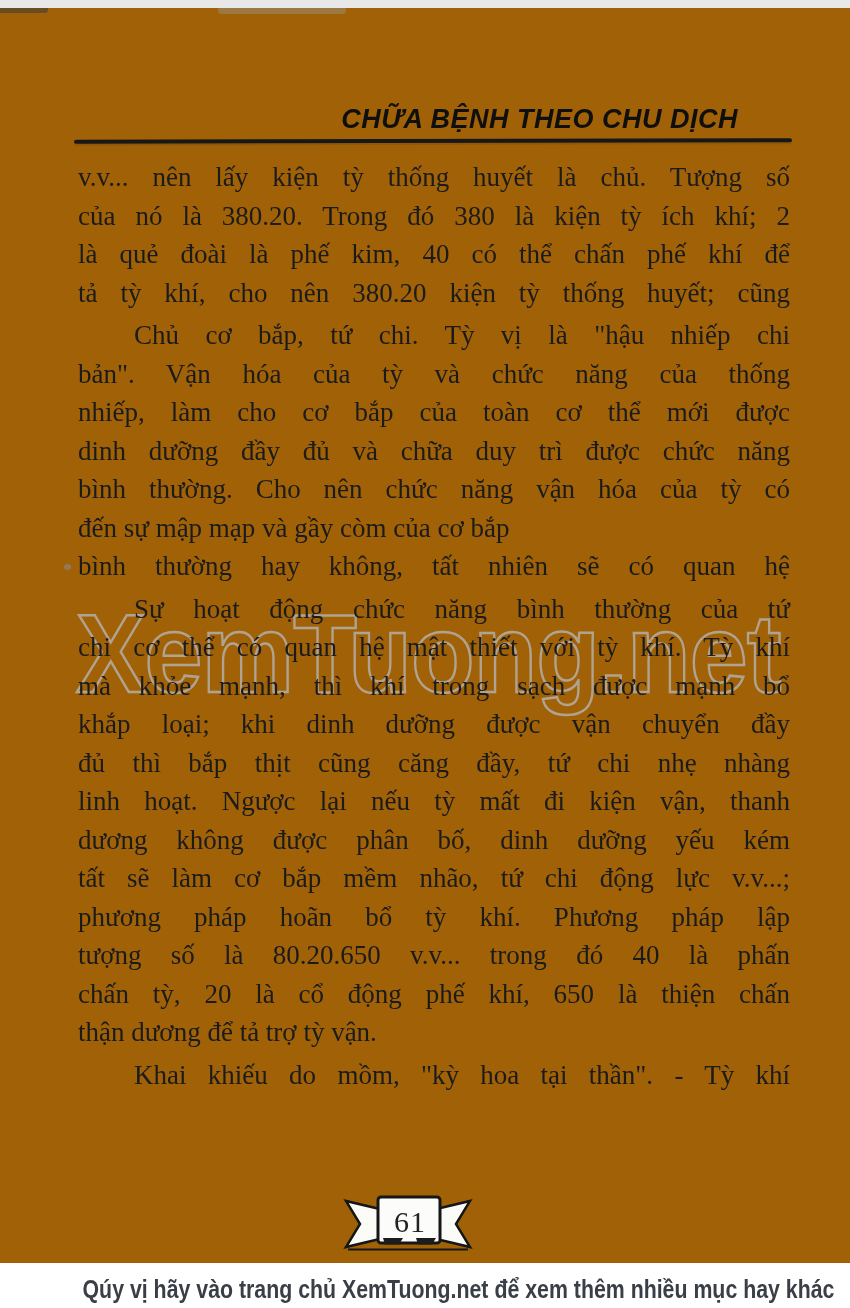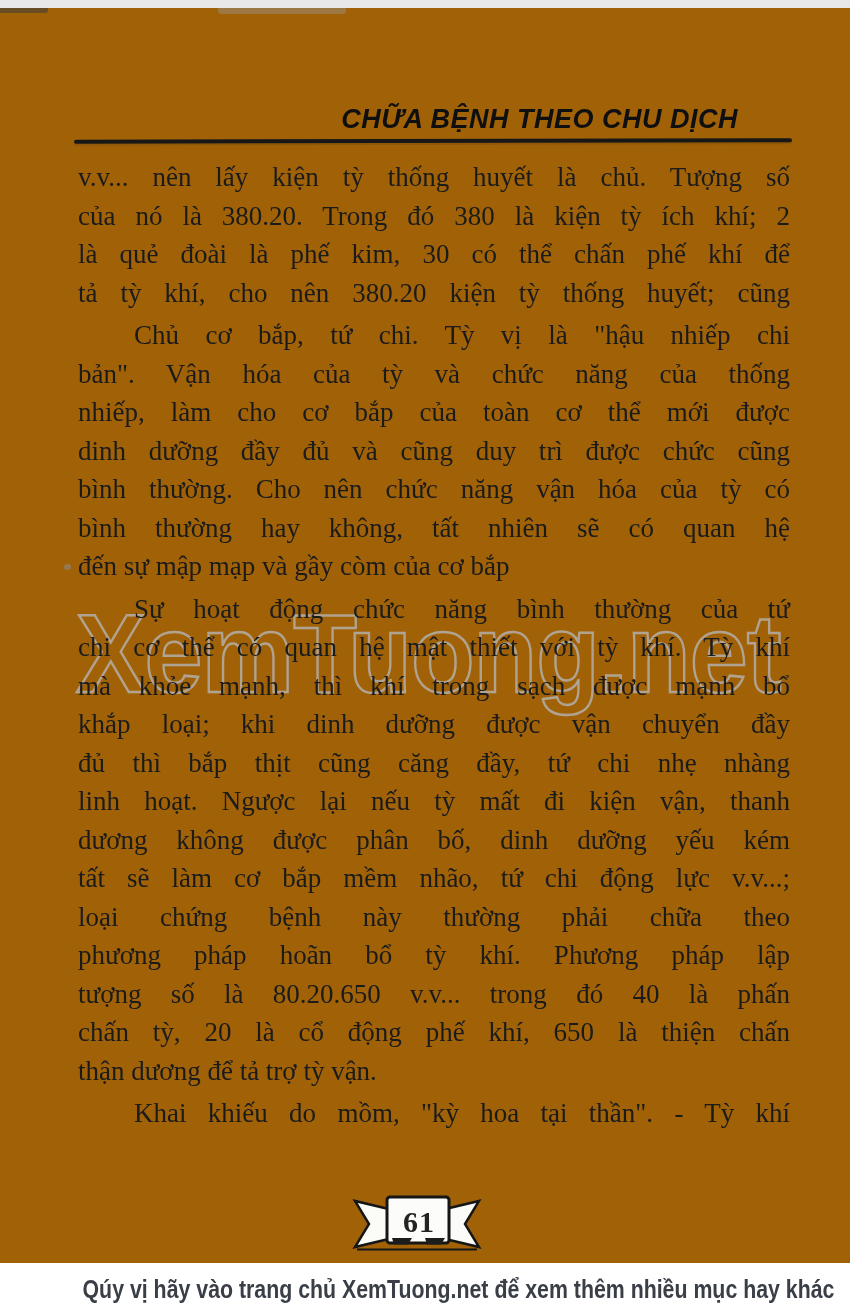--- a/index.html
+++ b/index.html
@@ -75,21 +75,21 @@
     line-height: 38.5px;
     color: #1b1b1b;
     font-family: Liberation Serif, serif;
   }
   .line { white-space: normal; }
   .line.just { text-align: justify; text-align-last: justify; }
   .line.ind { text-indent: 56px; }
   .line.para { margin-top: 4px; }
 
   
-  .ribbon { position: absolute; z-index: 2; left: 346px; top: 1186px; width: 142px; height: 62px; font-weight: bold; }
+  .ribbon { position: absolute; z-index: 2; left: 337px; top: 1186px; width: 142px; height: 62px; }
   .ribbon svg { display: block; }
   .ribbon text {
     font-family: "Liberation Serif", serif;
     font-size: 30px;
     letter-spacing: 1px;
     fill: #232323;
   }
 
   
   .footer {
@@ -121,38 +121,37 @@
   <div class="artifact top-smudge-2"></div>
 
   <div class="header-title">CHỮA BỆNH THEO CHU DỊCH</div>
   <div class="header-rule"></div>
 
   <div class="watermark">XemTuong.net</div>
 
   <div class="body-text">
       <div class="line just">v.v... nên lấy kiện tỳ thống huyết là chủ. Tượng số</div>
       <div class="line just">của nó là 380.20. Trong đó 380 là kiện tỳ ích khí; 2</div>
-      <div class="line just">là quẻ đoài là phế kim, 30 có thể chấn phế khí để</div>
+      <div class="line just">là quẻ đoài là phế kim, 40 có thể chấn phế khí để</div>
       <div class="line just">tả tỳ khí, cho nên 380.20 kiện tỳ thống huyết; cũng</div>
       <div class="line just ind para">Chủ cơ bắp, tứ chi. Tỳ vị là "hậu nhiếp chi</div>
       <div class="line just">bản". Vận hóa của tỳ và chức năng của thống</div>
       <div class="line just">nhiếp, làm cho cơ bắp của toàn cơ thể mới được</div>
-      <div class="line just">dinh dưỡng đầy đủ và cũng duy trì được chức cũng</div>
+      <div class="line just">dinh dưỡng đầy đủ và chữa duy trì được chức năng</div>
       <div class="line just">bình thường. Cho nên chức năng vận hóa của tỳ có</div>
+      <div class="line">đến sự mập mạp và gầy còm của cơ bắp</div>
       <div class="line just">bình thường hay không, tất nhiên sẽ có quan hệ</div>
-      <div class="line">đến sự mập mạp và gầy còm của cơ bắp</div>
       <div class="line just ind para">Sự hoạt động chức năng bình thường của tứ</div>
       <div class="line just">chi cơ thể có quan hệ mật thiết với tỳ khí. Tỳ khí</div>
       <div class="line just">mà khỏe mạnh, thì khí trong sạch được mạnh bổ</div>
       <div class="line just">khắp loại; khi dinh dưỡng được vận chuyển đầy</div>
       <div class="line just">đủ thì bắp thịt cũng căng đầy, tứ chi nhẹ nhàng</div>
       <div class="line just">linh hoạt. Ngược lại nếu tỳ mất đi kiện vận, thanh</div>
       <div class="line just">dương không được phân bố, dinh dưỡng yếu kém</div>
       <div class="line just">tất sẽ làm cơ bắp mềm nhão, tứ chi động lực v.v...;</div>
-      <div class="line just">loại chứng bệnh này thường phải chữa theo</div>
       <div class="line just">phương pháp hoãn bổ tỳ khí. Phương pháp lập</div>
       <div class="line just">tượng số là 80.20.650 v.v... trong đó 40 là phấn</div>
       <div class="line just">chấn tỳ, 20 là cổ động phế khí, 650 là thiện chấn</div>
       <div class="line">thận dương để tả trợ tỳ vận.</div>
       <div class="line just ind para">Khai khiếu do mồm, "kỳ hoa tại thần". - Tỳ khí</div>
     </div>
 
   <div class="artifact margin-dot"></div>
 
   <div class="ribbon">

